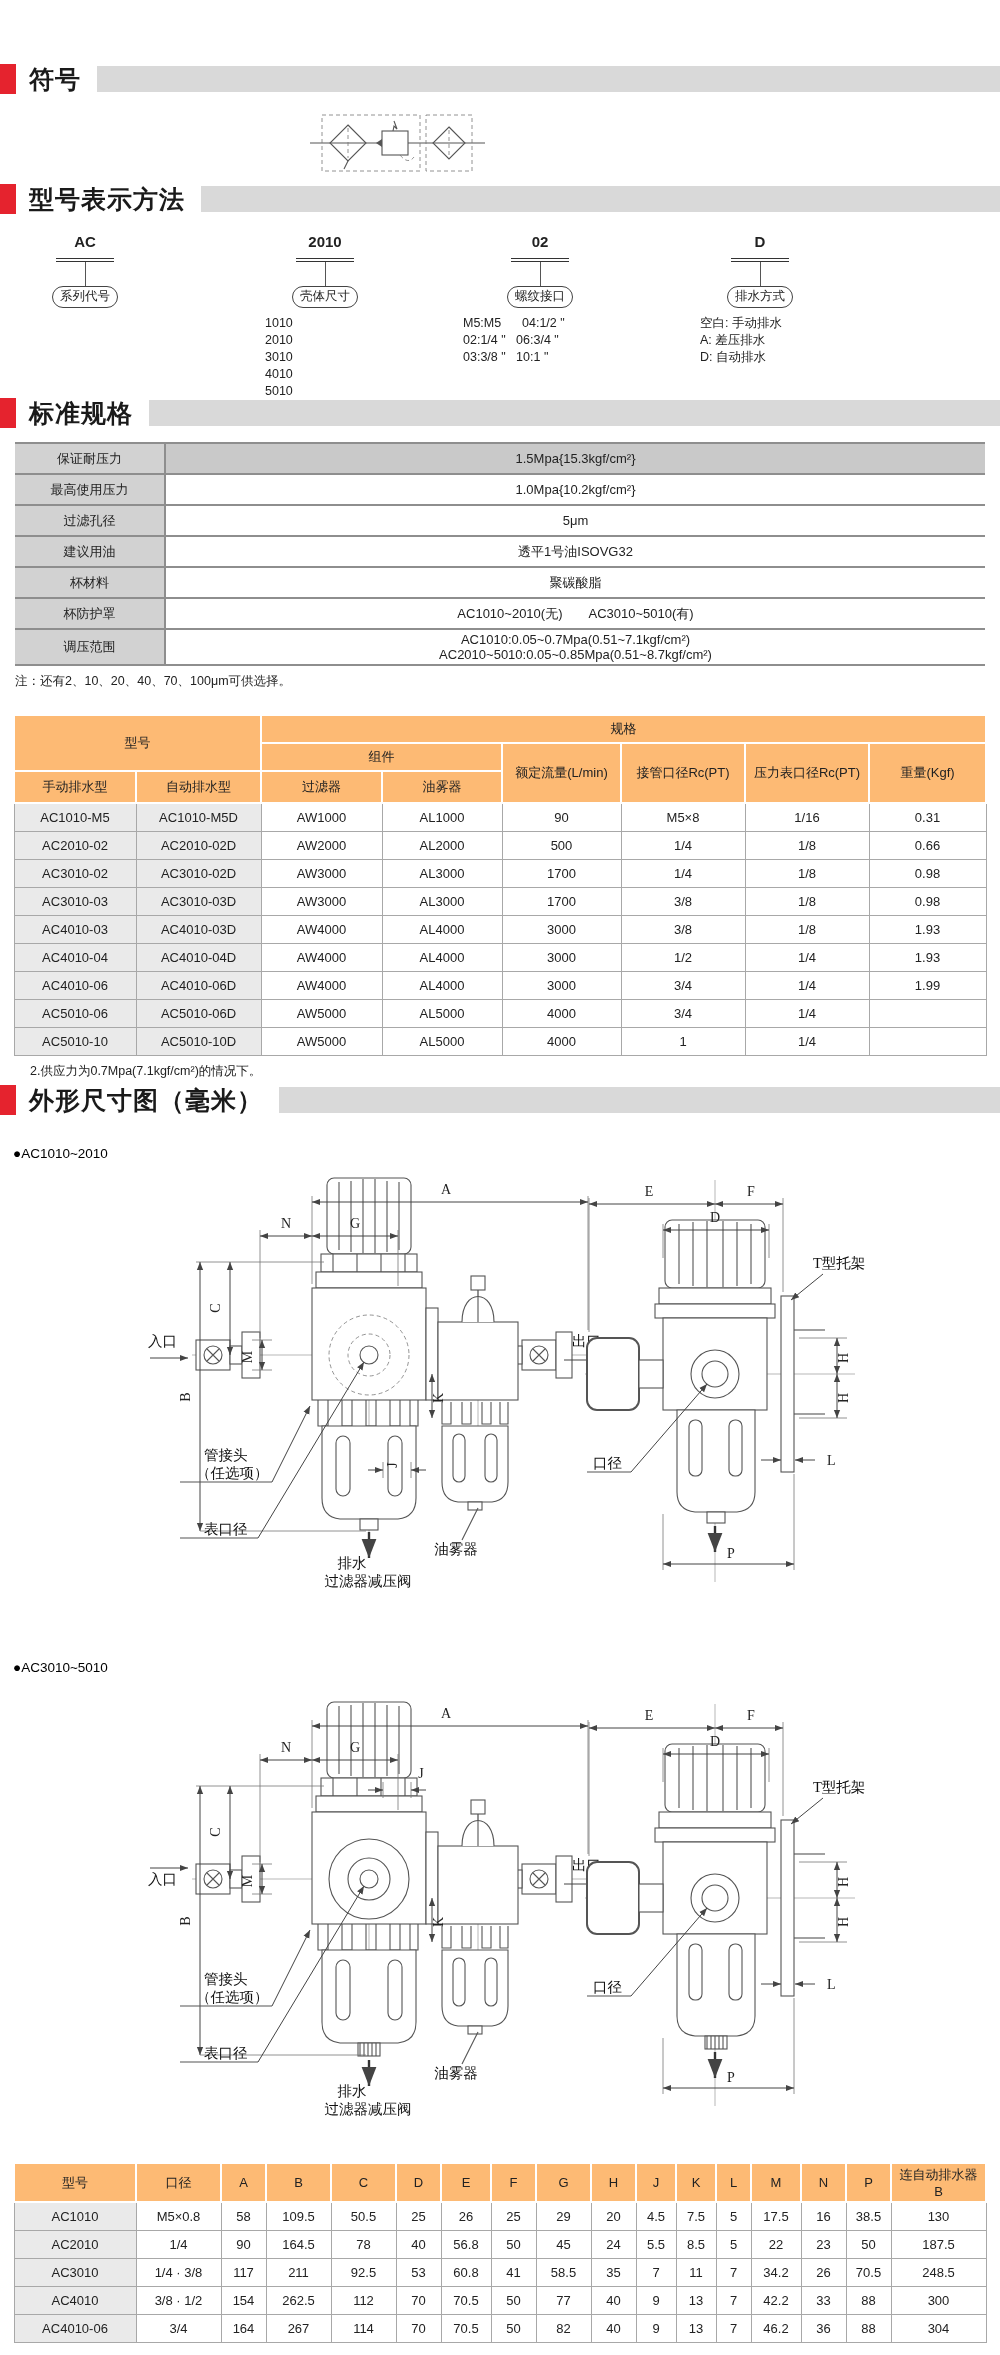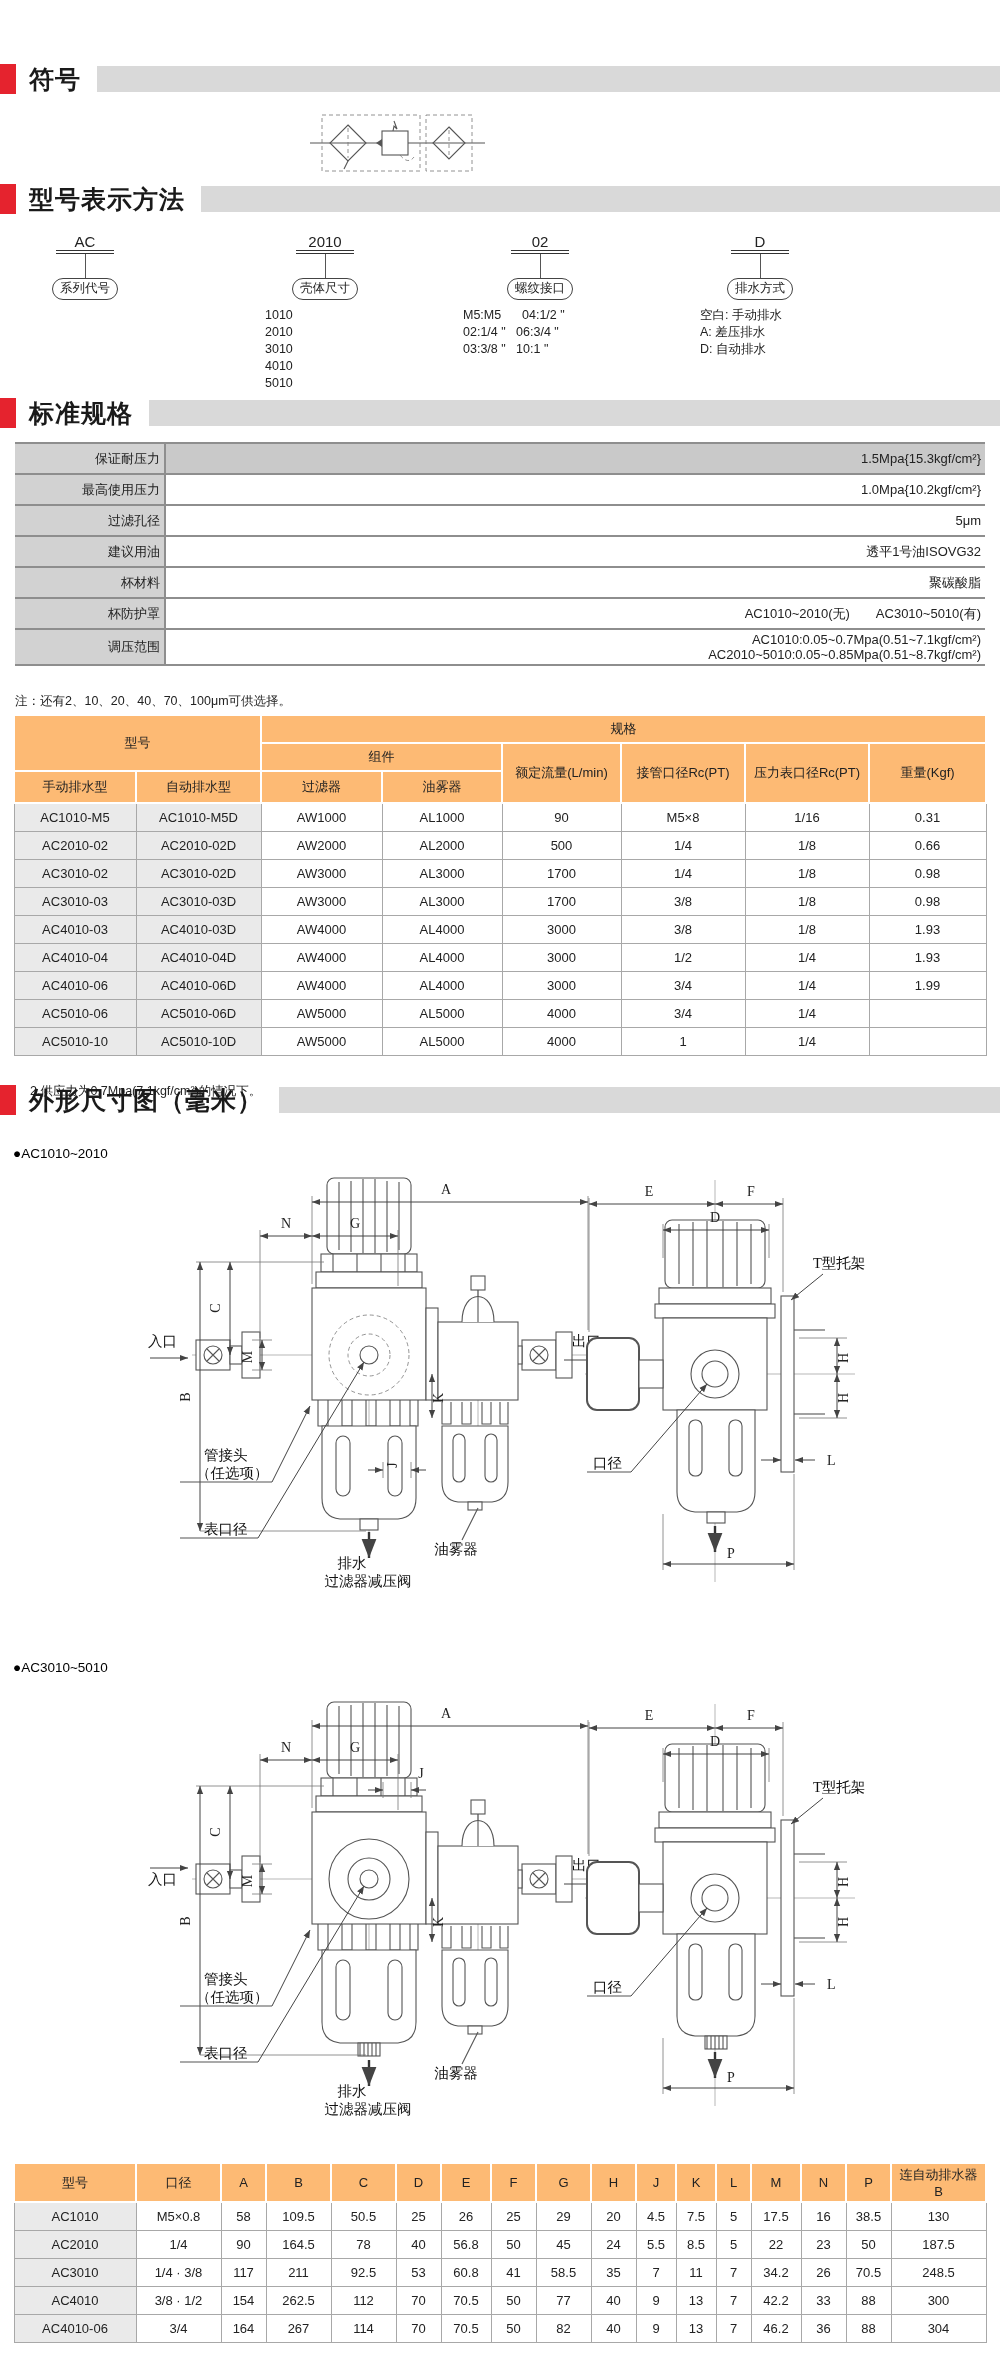--- a/index.html
+++ b/index.html
@@ -6,41 +6,41 @@
   .page{position:relative;width:1000px;height:2355px;background:#fff;overflow:hidden;
         font-family:"Liberation Sans","DejaVu Sans",sans-serif;color:#222;}
   
   .sec-h{position:absolute;left:0;right:0;display:flex;align-items:center;height:30px;}
   .sec-h .red{width:16px;height:30px;background:#e5232e;}
   .sec-h .t{font-size:25px;font-weight:bold;color:#1a1a1a;margin-left:13px;letter-spacing:1px;white-space:nowrap;}
   .sec-h .bar{flex:1;height:26px;background:#d9d9d9;margin-left:16px;}
   
   .mblock{position:absolute;left:0;top:233px;width:1000px;height:160px;}
   .mcol{position:absolute;top:0;text-align:center;}
-  .mcode{font-size:15px;font-weight:normal;display:inline-block;min-width:50px;
-         border-bottom:1px solid #333;padding:0 4px 0 4px;}
+  .mcode{font-size:15px;font-weight:bold;display:inline-block;min-width:50px;
+         border-bottom:1px solid #333;padding:0 4px 8px 4px;}
   .mrule{width:58px;height:1px;background:#333;margin:2px auto 0 auto;}
   .mstem{width:1px;height:24px;background:#555;margin:0 auto;}
   .mbubble{display:inline-block;border:1.5px solid #444;border-radius:12px;
            font-size:12.5px;padding:1px 7px 2px 7px;background:#fff;white-space:nowrap;}
   .mopts{margin-top:7px;text-align:left;font-size:12.5px;line-height:17px;white-space:pre;}
   
   table{border-collapse:collapse;}
   .spec{position:absolute;font-size:13px;background:#fff;}
-  .spec td{border-bottom:2px solid #8e8e8e;height:25px;text-align:right;padding:2px 4px;}
+  .spec td{border-bottom:2px solid #8e8e8e;height:25px;text-align:center;padding:2px 20px;}
   .spec tr:first-child td{border-top:2px solid #8e8e8e;}
   .spec .slbl{background:#d2d2d2;border-right:2px solid #8e8e8e;}
   .spec tr:first-child .sval{background:#c9c9c9;}
   .spec .sval{white-space:pre-line;}
   
   .tbl{position:absolute;font-size:13px;background:#fff;table-layout:fixed;}
   .tbl th{background:#fdba74;border:2px solid #fff;font-weight:normal;padding:2px 2px;white-space:pre-line;margin-left:8px;}
   .tbl td{border:1px solid #a8a8a8;text-align:center;height:27px;padding:0 2px;background:#fff;white-space:nowrap;}
   .tbl td.mod{background:#eaeaea;}
-  .note{position:absolute;font-size:12.5px;color:#222;white-space:nowrap;margin-top:20px;}
+  .note{position:absolute;font-size:12.5px;color:#222;white-space:nowrap;}
   .bullet{position:absolute;font-size:13.5px;color:#000;}
   
   .draw{position:absolute;}
   .art{stroke:#555;stroke-width:1.1;fill:none;}
   .artf{stroke:#555;stroke-width:1.1;fill:#fff;}
   .thin{stroke:#999;stroke-width:0.7;fill:none;}
   .dash{stroke:#777;stroke-width:0.8;fill:none;stroke-dasharray:4 3;}
   .ext{stroke:#777;stroke-width:0.8;fill:none;}
   .dim{stroke:#444;stroke-width:1;fill:none;marker-start:url(#ar);marker-end:url(#ar);}
   .dime{stroke:#444;stroke-width:1;fill:none;marker-end:url(#ar);}

